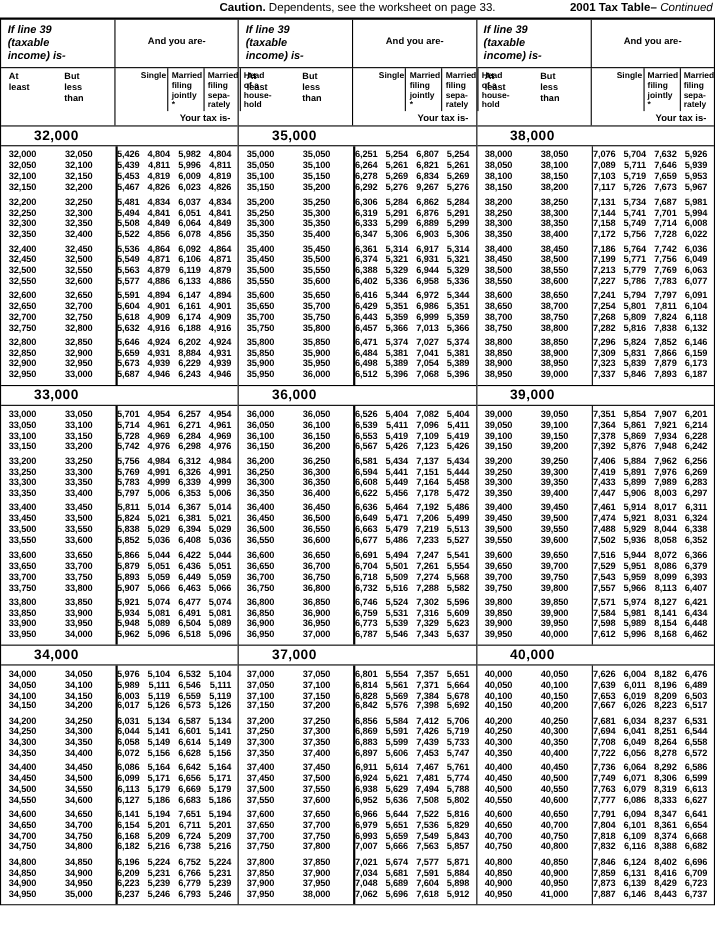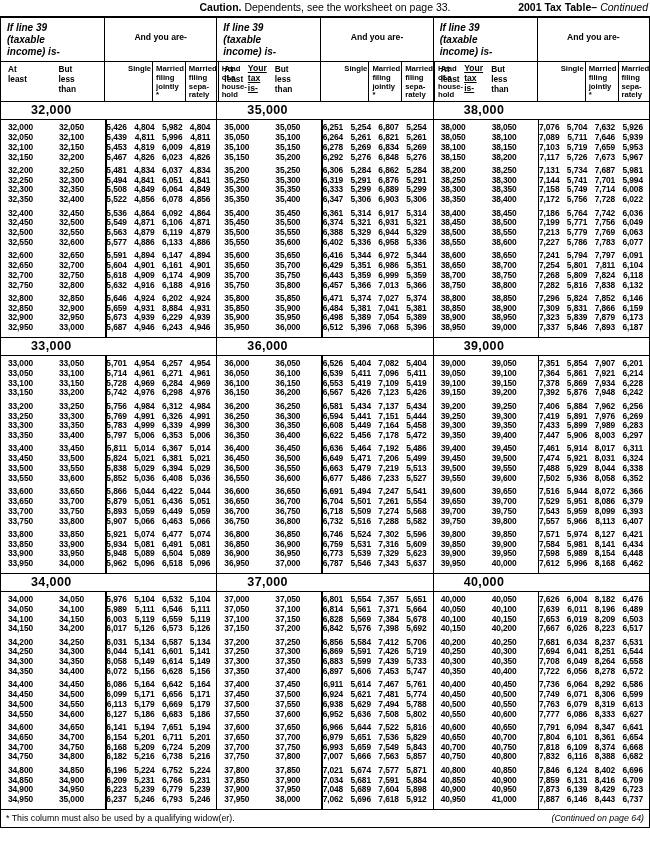--- a/index.html
+++ b/index.html
@@ -21,26 +21,26 @@
   .ph-top { display: flex; border-bottom: 1.3px solid #000; height: 44px; }
   .ph-income { width: 104px; border-right: 1.8px solid #000; padding: 4px 2px 0 6px;
                font-weight: bold; font-size: 10px; line-height: 1.18; white-space: pre-line; font-style: italic; }
   .ph-aya { flex: 1; text-align: center; font-weight: bold; font-size: 8.6px; padding-top: 14px; }
 
   .ph-main { display: flex; gap: 20px; }
   .ph-left { width: 104px; border-right: 1.8px solid #000; display: flex;
              font-weight: bold; font-size: 8.3px; line-height: 1.18; }
   .ph-al { width: 56px; padding: 3px 0 0 7px; white-space: pre-line; }
   .ph-bl { width: 48px; padding: 3px 0 0 2px; white-space: pre-line; }
-  .ph-right { flex: 1; display: flex; flex-direction: row; }
+  .ph-right { flex: 1; display: flex; flex-direction: column; }
   .ph-taxcols { display: flex; flex: 1; }
   .ph-taxcell { flex: 1; font-weight: bold; font-size: 7.7px; line-height: 1.14;
                 padding: 3px 1px 1px 3px; white-space: pre-line; }
   .ph-taxcell + .ph-taxcell { border-left: 0.8px solid #000; }
-  .ph-yourtax { font-weight: bold; font-size: 8.6px; padding: 1px 0 2px; text-decoration: underline; }
+  .ph-yourtax { font-weight: bold; font-size: 8.6px; text-align: center; padding: 1px 0 2px; }
 
   .section-label { border-top: 1.6px solid #000; border-bottom: 1.6px solid #000;
                    font-weight: bold; font-size: 12.5px; padding: 1px 0 2px 30px;
                    letter-spacing: 0.4px; }
   .section-body { position: relative; padding: 3px 0 4px; }
   .section-body::before { content: ""; position: absolute; left: 104px; top: 0; bottom: 0;
                           width: 1.8px; background: #000; }
   .row-group { margin-top: 3.5px; }
   .row-group:first-child { margin-top: 0; }
   .t-row { display: flex; height: 9.8px; line-height: 9.8px; font-weight: bold;
@@ -676,21 +676,21 @@
                 <div class="c-t">6,278</div>
                 <div class="c-t">5,269</div>
                 <div class="c-t">6,834</div>
                 <div class="c-t">5,269</div>
               </div>
               <div class="t-row">
                 <div class="c-a">35,150</div>
                 <div class="c-b">35,200</div>
                 <div class="c-t">6,292</div>
                 <div class="c-t">5,276</div>
-                <div class="c-t">6,848</div>
+                <div class="c-t">9,267</div>
                 <div class="c-t">5,276</div>
               </div>
             </div>
             <div class="row-group">
               <div class="t-row">
                 <div class="c-a">35,200</div>
                 <div class="c-b">35,250</div>
                 <div class="c-t">6,306</div>
                 <div class="c-t">5,284</div>
                 <div class="c-t">6,862</div>
@@ -1719,18 +1719,14 @@
                 <div class="c-b">41,000</div>
                 <div class="c-t">7,887</div>
                 <div class="c-t">6,146</div>
                 <div class="c-t">8,443</div>
                 <div class="c-t">6,737</div>
               </div>
             </div>
           </div>
         </div>
       </div>
-    <div class="footer">
-      <span class="footnote">* This column must also be used by a qualifying widow(er).</span>
-      <span class="continued">(Continued on page 64)</span>
-    </div>
   </div>
 </div>
 
 </body></html>

